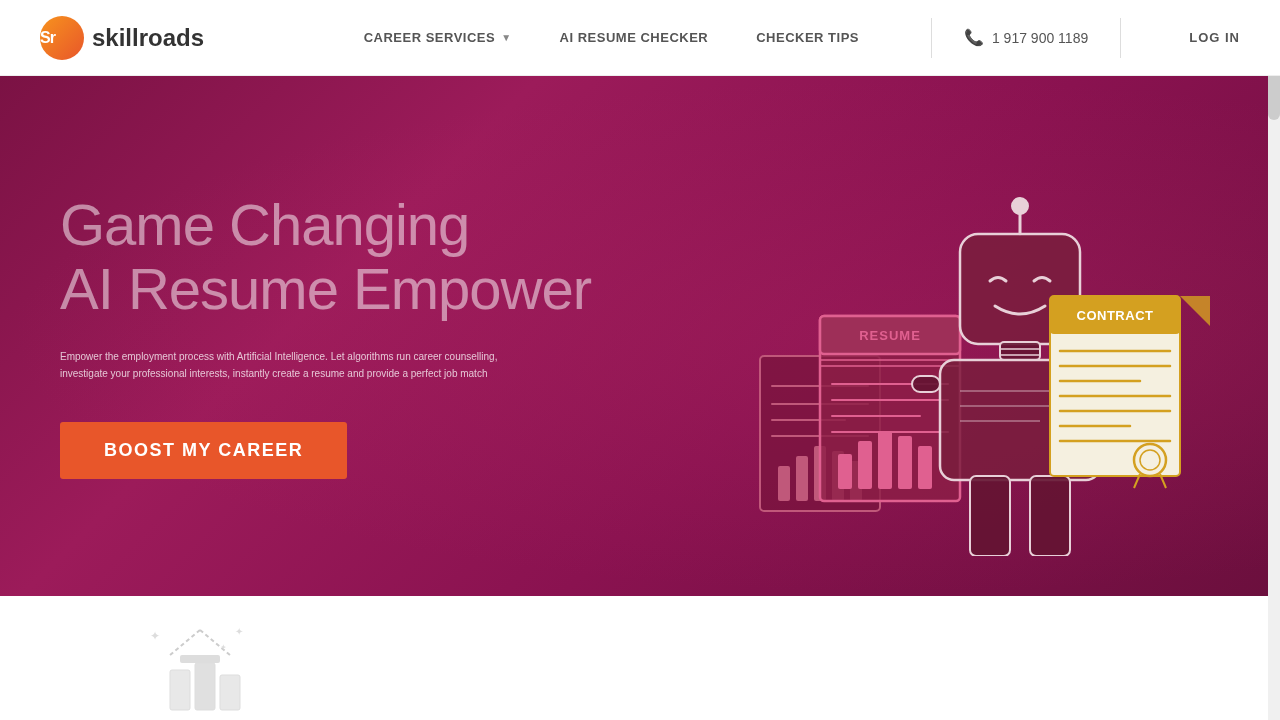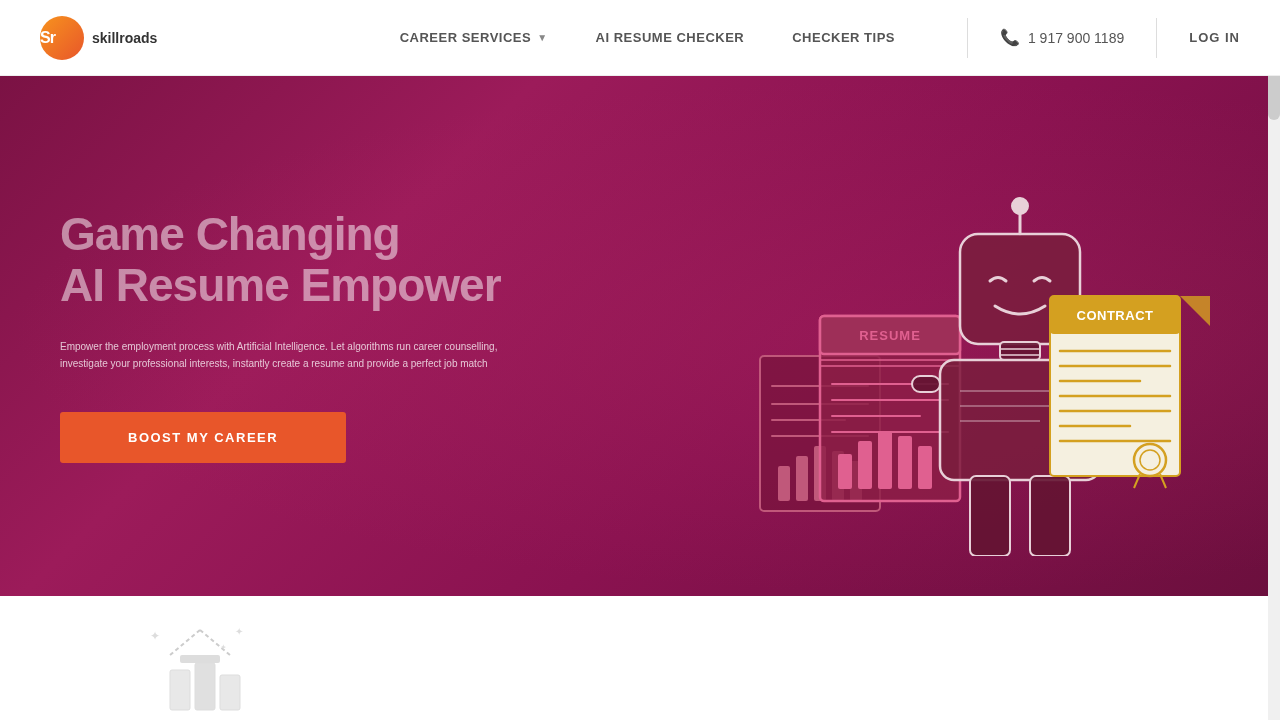--- a/index.html
+++ b/index.html
@@ -30,21 +30,21 @@
       border-radius: 50%;
       display: flex;
       align-items: center;
       justify-content: flex-start;
       color: #fff;
       font-weight: 900;
       font-size: 16px;
       letter-spacing: -1px;
     }
     .logo-text {
-      font-size: 14px;
+      font-size: 24px;
       font-weight: 700;
       color: #333;
     }
     .nav-links {
       display: flex;
       align-items: center;
       gap: 0;
       list-style: none;
     }
     .nav-links li a {
@@ -84,20 +84,21 @@
     }
     .login-btn {
       background: transparent;
       border: none;
       cursor: pointer;
       font-size: 13px;
       font-weight: 700;
       color: #555;
       letter-spacing: 1px;
       text-transform: uppercase;
+      margin-left: 36px;
     }
     .nav-divider {
       width: 1px;
       height: 40px;
       background: #ddd;
       margin: 0 8px;
     }
 
     
     .hero {
@@ -114,40 +115,40 @@
       position: absolute;
       top: 0; left: 0; right: 0; bottom: 0;
       background: radial-gradient(ellipse at 70% 50%, rgba(180,40,100,0.3) 0%, transparent 70%);
     }
     .hero-content {
       position: relative;
       z-index: 2;
       max-width: 560px;
     }
     .hero-title {
-      font-size: 46px;
-      font-weight: 700;
+      font-size: 58px;
+      font-weight: 400;
       color: rgba(255,255,255,0.5);
       line-height: 1.1;
       margin-bottom: 28px;
       letter-spacing: -1px;
     }
     .hero-desc {
       font-size: 10px;
       color: rgba(255,255,255,0.75);
       line-height: 1.7;
       margin-bottom: 40px;
       max-width: 480px;
     }
     .boost-btn {
       background: #e8562a;
       color: #fff;
       border: none;
-      padding: 18px 68px;
-      font-size: 13px;
+      padding: 18px 44px;
+      font-size: 18px;
       font-weight: 800;
       letter-spacing: 1.5px;
       text-transform: uppercase;
       cursor: pointer;
       border-radius: 3px;
     }
 
     
     .hero-illustration {
       position: absolute;

